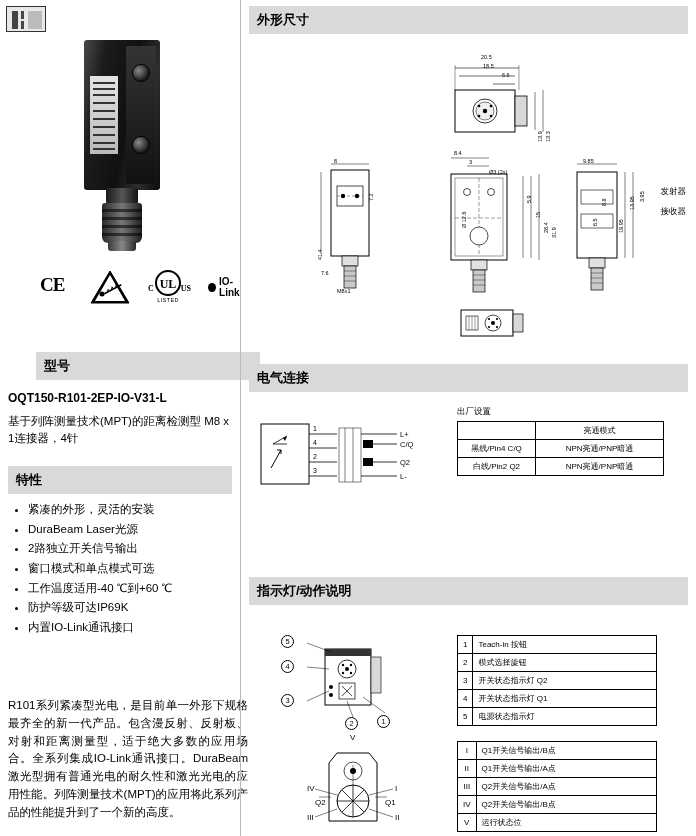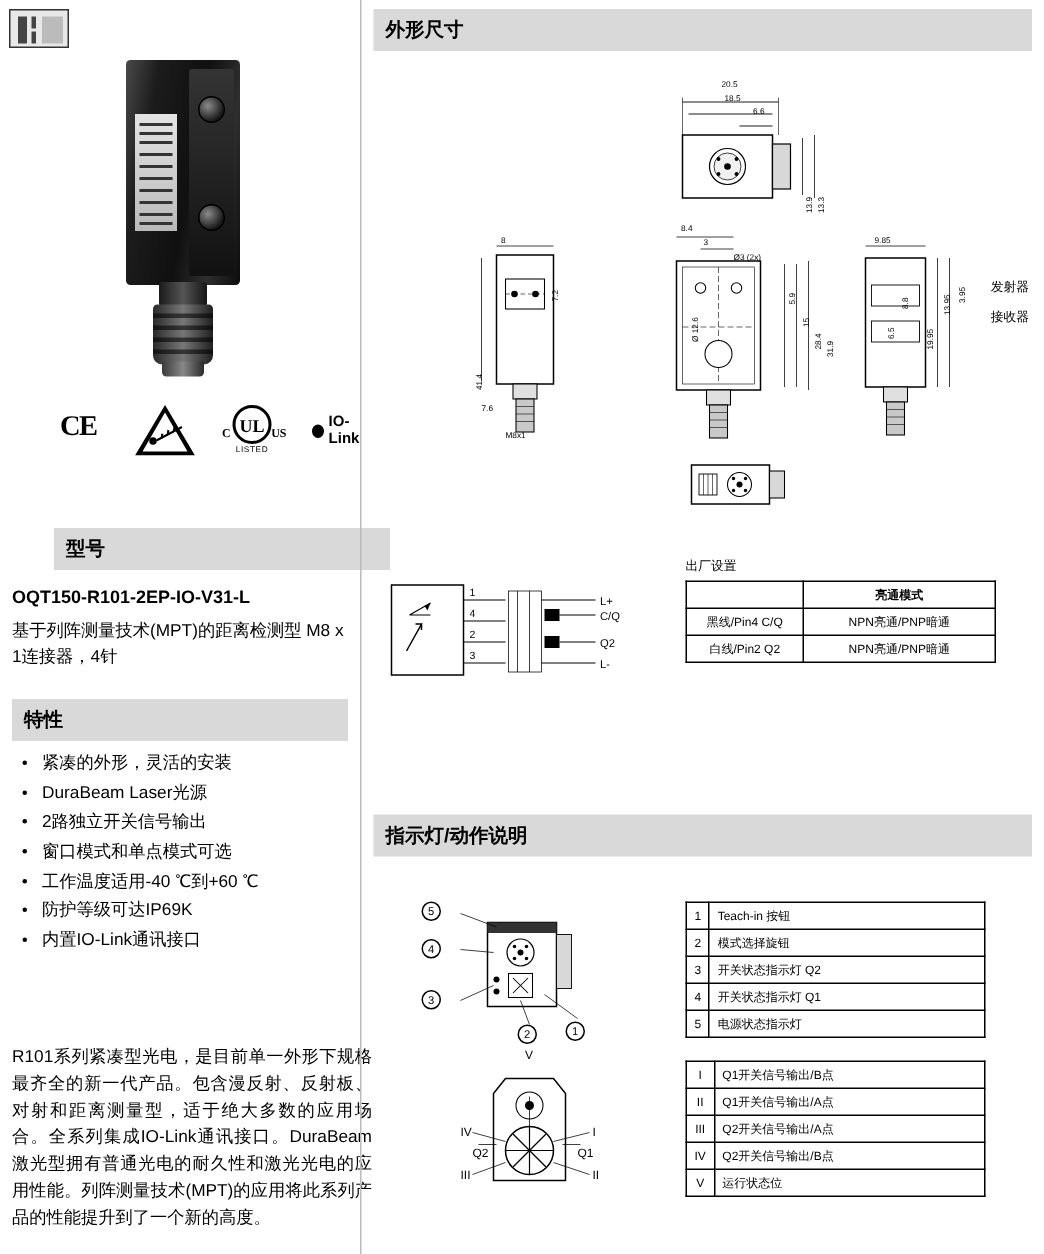--- a/index.html
+++ b/index.html
@@ -137,21 +137,21 @@
   
   .elec-area { position:relative; height:175px; margin:4px 8px 0 8px; }
   .table-cap { font-size:8.5px; margin:0 0 3px 0; }
   table.grid { border-collapse: collapse; font-size:8px; }
   table.grid th, table.grid td {
     border:1px solid #000;
     padding:3px 5px;
     text-align:center;
     font-weight:normal;
   }
-  table.grid th { font-weight:bold; }
+  table.grid th { font-weight:normal; }
 
   
   .ind-area { position:relative; height:250px; margin:4px 8px 0 8px; }
   table.idx { border-collapse: collapse; font-size:8px; }
   table.idx td { border:1px solid #000; padding:3px 5px; }
   table.idx td.n { width:14px; text-align:center; }
 
   .cnum {
     position:absolute; width:13px; height:13px; border:1px solid #000; border-radius:50%;
     font-size:7.5px; text-align:center; line-height:12px; background:#fff;
@@ -374,20 +374,21 @@
           <circle cx="48" cy="23" r="8" fill="#fff" stroke="#000" stroke-width=".7"></circle>
           <circle cx="48" cy="23" r="2" fill="#000"></circle>
           <circle cx="44" cy="19" r="1.1" fill="#000"></circle>
           <circle cx="52" cy="19" r="1.1" fill="#000"></circle>
           <circle cx="44" cy="27" r="1.1" fill="#000"></circle>
           <circle cx="52" cy="27" r="1.1" fill="#000"></circle>
         </svg>
       </div>
     </div>
 
+    <div class="rsec-head">电气连接</div>
 
     <div class="elec-area">
 
       <div class="dwg" style="left:8px; top:18px;">
         <svg width="190" height="110" viewBox="0 0 190 110">
           <rect x="4" y="10" width="48" height="60" fill="#fff" stroke="#000" stroke-width="1"></rect>
           <path d="M14 54 L24 36 L20 36 M24 36 L24 40" stroke="#000" stroke-width="1" fill="none"></path>
           <path d="M16 30 l14 -8 M16 30 l14 0" stroke="#000" stroke-width=".8" fill="none"></path>
           <polygon points="30,22 26,24 28,27" fill="#000"></polygon>
 

